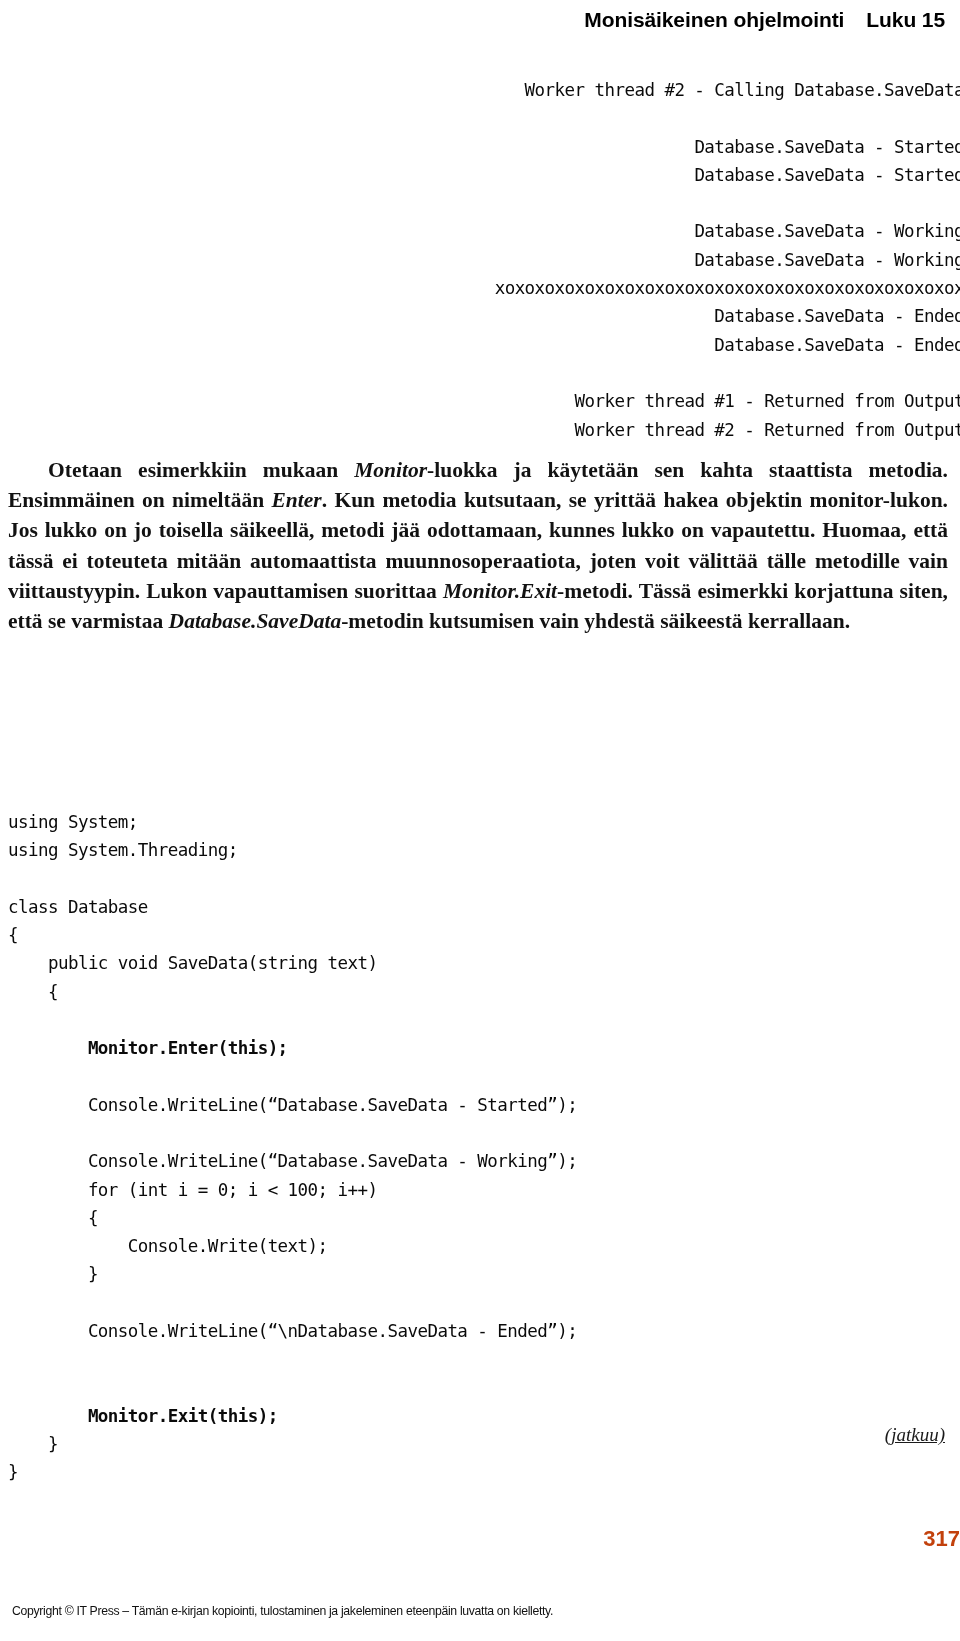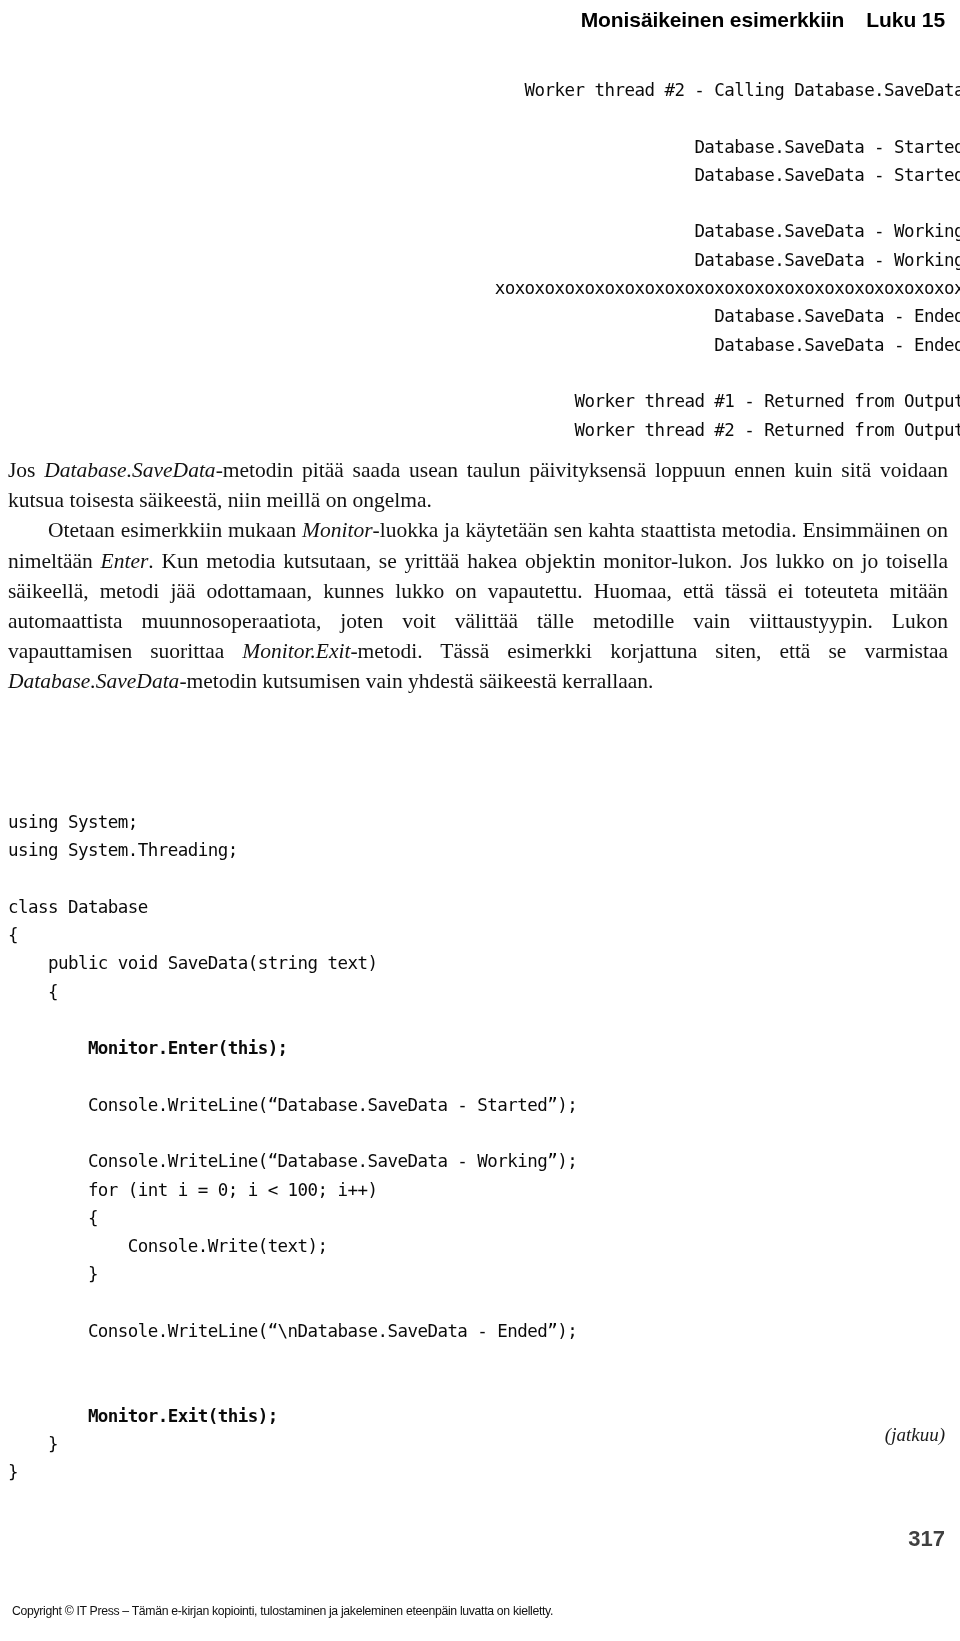--- a/index.html
+++ b/index.html
@@ -88,70 +88,71 @@
     line-height: 30.2px;
     text-align: justify;
     text-justify: inter-word;
     color: #121212;
   }
   #prose p {
     margin: 0;
   }
   #prose p.indented {
     text-indent: 40px;
+    font-weight: bold;
   }
   #prose i, #prose em {
     font-style: italic;
   }
 
   
   .continued {
     position: absolute;
     top: 1424px;
     right: 15px;
     font-family: "Liberation Serif", "DejaVu Serif", serif;
     font-style: italic;
     font-size: 19px;
     color: #1a1a1a;
+    text-decoration: underline;
   }
   .folio {
     position: absolute;
     top: 1526px;
-    right: 15px;
+    right: 0;
     font-family: "Liberation Sans", "DejaVu Sans", sans-serif;
     font-weight: bold;
     font-size: 22px;
-    color: #404040;
+    color: #c2410c;
   }
   .copyright {
     position: absolute;
     top: 1603px;
     left: 12px;
     font-family: "Liberation Sans", "DejaVu Sans", sans-serif;
     font-size: 13.2px;
     letter-spacing: -0.35px;
     transform: scaleX(0.93);
     transform-origin: left center;
     color: #111111;
     white-space: nowrap;
   }
 </style>
 </head>
 <body>
 
 <div class="page">
 
   <div class="running-head">
-    <span>Monisäikeinen esimerkkiin</span><span class="chapter-label">Luku 15</span>
+    <span>Monisäikeinen ohjelmointi</span><span class="chapter-label">Luku 15</span>
   </div>
 
   <div class="mono-block" id="console-output"><div class="line">Worker thread #2 - Calling Database.SaveData</div><div class="line blank">&nbsp;</div><div class="line">Database.SaveData - Started</div><div class="line">Database.SaveData - Started</div><div class="line blank">&nbsp;</div><div class="line">Database.SaveData - Working</div><div class="line">Database.SaveData - Working</div><div class="line">xoxoxoxoxoxoxoxoxoxoxoxoxoxoxoxoxoxoxoxoxoxoxox</div><div class="line">Database.SaveData - Ended</div><div class="line">Database.SaveData - Ended</div><div class="line blank">&nbsp;</div><div class="line">Worker thread #1 - Returned from Output</div><div class="line">Worker thread #2 - Returned from Output</div></div>
 
   <div id="prose">
-    <p><span>Jos </span><i>Database.SaveData</i><span>-metodin pitää saada usean taulun päivityksensä loppuun ennen kuin sitä voidaan kutsua toisesta säikeestä, niin meillä on ongelma.</span></p>
     <p class="indented"><span>Otetaan esimerkkiin mukaan </span><i>Monitor</i><span>-luokka ja käytetään sen kahta staattista metodia. Ensimmäinen on nimeltään </span><i>Enter</i><span>. Kun metodia kutsutaan, se yrittää hakea objektin monitor-lukon. Jos lukko on jo toisella säikeellä, metodi jää odottamaan, kunnes lukko on vapautettu. Huomaa, että tässä ei toteuteta mitään automaattista muunnosoperaatiota, joten voit välittää tälle metodille vain viittaustyypin. Lukon vapauttamisen suorittaa </span><i>Monitor.Exit</i><span>-metodi. Tässä esimerkki korjattuna siten, että se varmistaa </span><i>Database.SaveData</i><span>-metodin kutsumisen vain yhdestä säikeestä kerrallaan.</span></p>
   </div>
 
   <div class="mono-block" id="code-listing"><div class="line">using System;</div><div class="line">using System.Threading;</div><div class="line blank">&nbsp;</div><div class="line">class Database</div><div class="line">{</div><div class="line">    public void SaveData(string text)</div><div class="line">    {</div><div class="line bold">        Monitor.Enter(this);</div><div class="line blank">&nbsp;</div><div class="line">        Console.WriteLine(“Database.SaveData - Started”);</div><div class="line blank">&nbsp;</div><div class="line">        Console.WriteLine(“Database.SaveData - Working”);</div><div class="line">        for (int i = 0; i &lt; 100; i++)</div><div class="line">        {</div><div class="line">            Console.Write(text);</div><div class="line">        }</div><div class="line blank">&nbsp;</div><div class="line">        Console.WriteLine(“\nDatabase.SaveData - Ended”);</div><div class="line blank">&nbsp;</div><div class="line bold">        Monitor.Exit(this);</div><div class="line">    }</div><div class="line">}</div></div>
 
   <div class="continued">(jatkuu)</div>
   <div class="folio">317</div>
   <div class="copyright">Copyright © IT Press – Tämän e-kirjan kopiointi, tulostaminen ja jakeleminen eteenpäin luvatta on kielletty.</div>
 
 </div>

